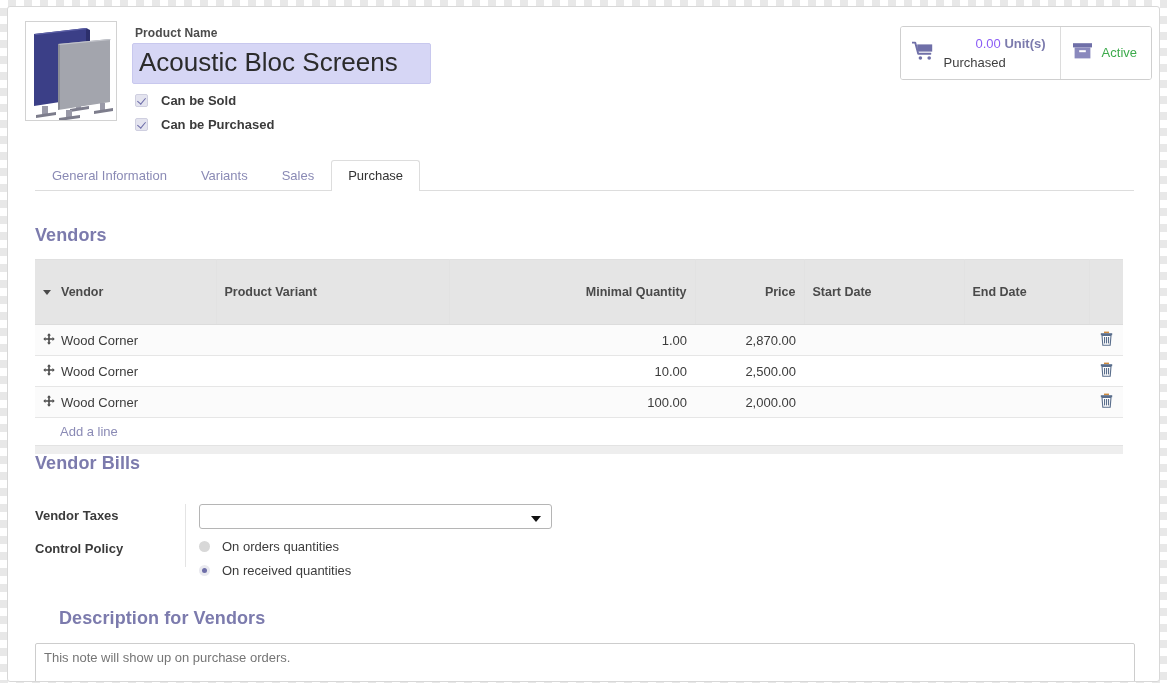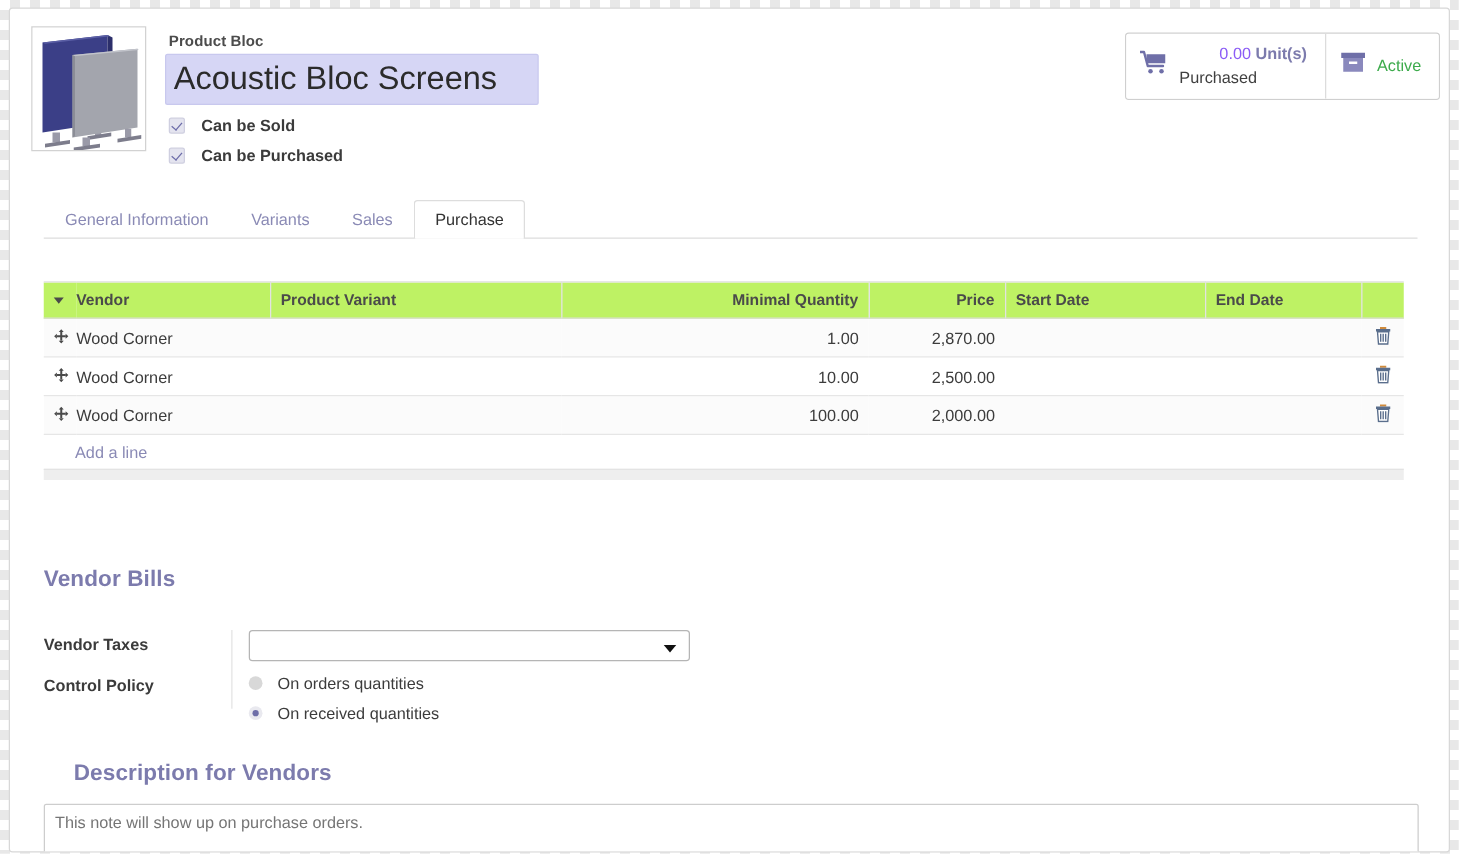--- a/index.html
+++ b/index.html
@@ -142,28 +142,28 @@
   .vendors-wrap { position: absolute; left: 27px; top: 218px; width: 1088px; }
   .vendors-title { margin-bottom: 13px; }
 
   table.o-list {
     width: 1088px;
     border-collapse: collapse;
     table-layout: fixed;
     font-size: 13px;
   }
   table.o-list thead th {
-    background: #bef264;
+    background: #e5e5e5;
     border-top: 1px solid #e0e0e0;
     border-bottom: 1px solid #dcdcdc;
     border-right: 1px solid #e2e2e2;
     color: #4a4a4a;
     font-weight: bold;
     font-size: 12.5px;
-    padding: 7px 8px;
+    padding: 25px 8px;
     text-align: left;
     white-space: nowrap;
   }
   table.o-list thead th.num { text-align: right; }
   table.o-list thead th.last { border-right: none; }
   table.o-list tbody td {
     border-bottom: 1px solid #e6e6e6;
     padding: 6px 8px;
     color: #3c3c3c;
     font-size: 13px;
@@ -282,21 +282,21 @@
         <polygon points="32,22 34,23 34,87 32,88" fill="#8b8d96"></polygon>
 
         <polygon points="40,88 46,88 46,95 40,95" fill="#9a9aa8"></polygon>
         <polygon points="33,96 54,93 54,96 33,99" fill="#7d7d8c"></polygon>
         <polygon points="74,81 79,81 79,88 74,88" fill="#9a9aa8"></polygon>
         <polygon points="68,89 87,86 87,89 68,92" fill="#7d7d8c"></polygon>
       </svg>
     </div>
 
     <div class="title-block">
-      <div class="field-label-small">Product Bloc</div>
+      <div class="field-label-small">Product Name</div>
       <input class="product-name-input" type="text" value="Acoustic Bloc Screens" style="">
 
       <div class="cbrow">
         <span class="checkbox"></span>
         <span class="cb-label">Can be Sold</span>
       </div>
       <div class="cbrow">
         <span class="checkbox"></span>
         <span class="cb-label">Can be Purchased</span>
       </div>
@@ -331,20 +331,21 @@
   </div>
 
   <div class="tabs">
     <div class="tab">General Information</div>
     <div class="tab">Variants</div>
     <div class="tab">Sales</div>
     <div class="tab active">Purchase</div>
   </div>
 
   <div class="vendors-wrap">
+    <div class="section-title vendors-title">Vendors</div>
 
     <table class="o-list">
       <colgroup>
         <col style="width:26px">
         <col style="width:155px">
         <col style="width:233px">
         <col style="width:246px">
         <col style="width:109px">
         <col style="width:160px">
         <col style="width:125px">

